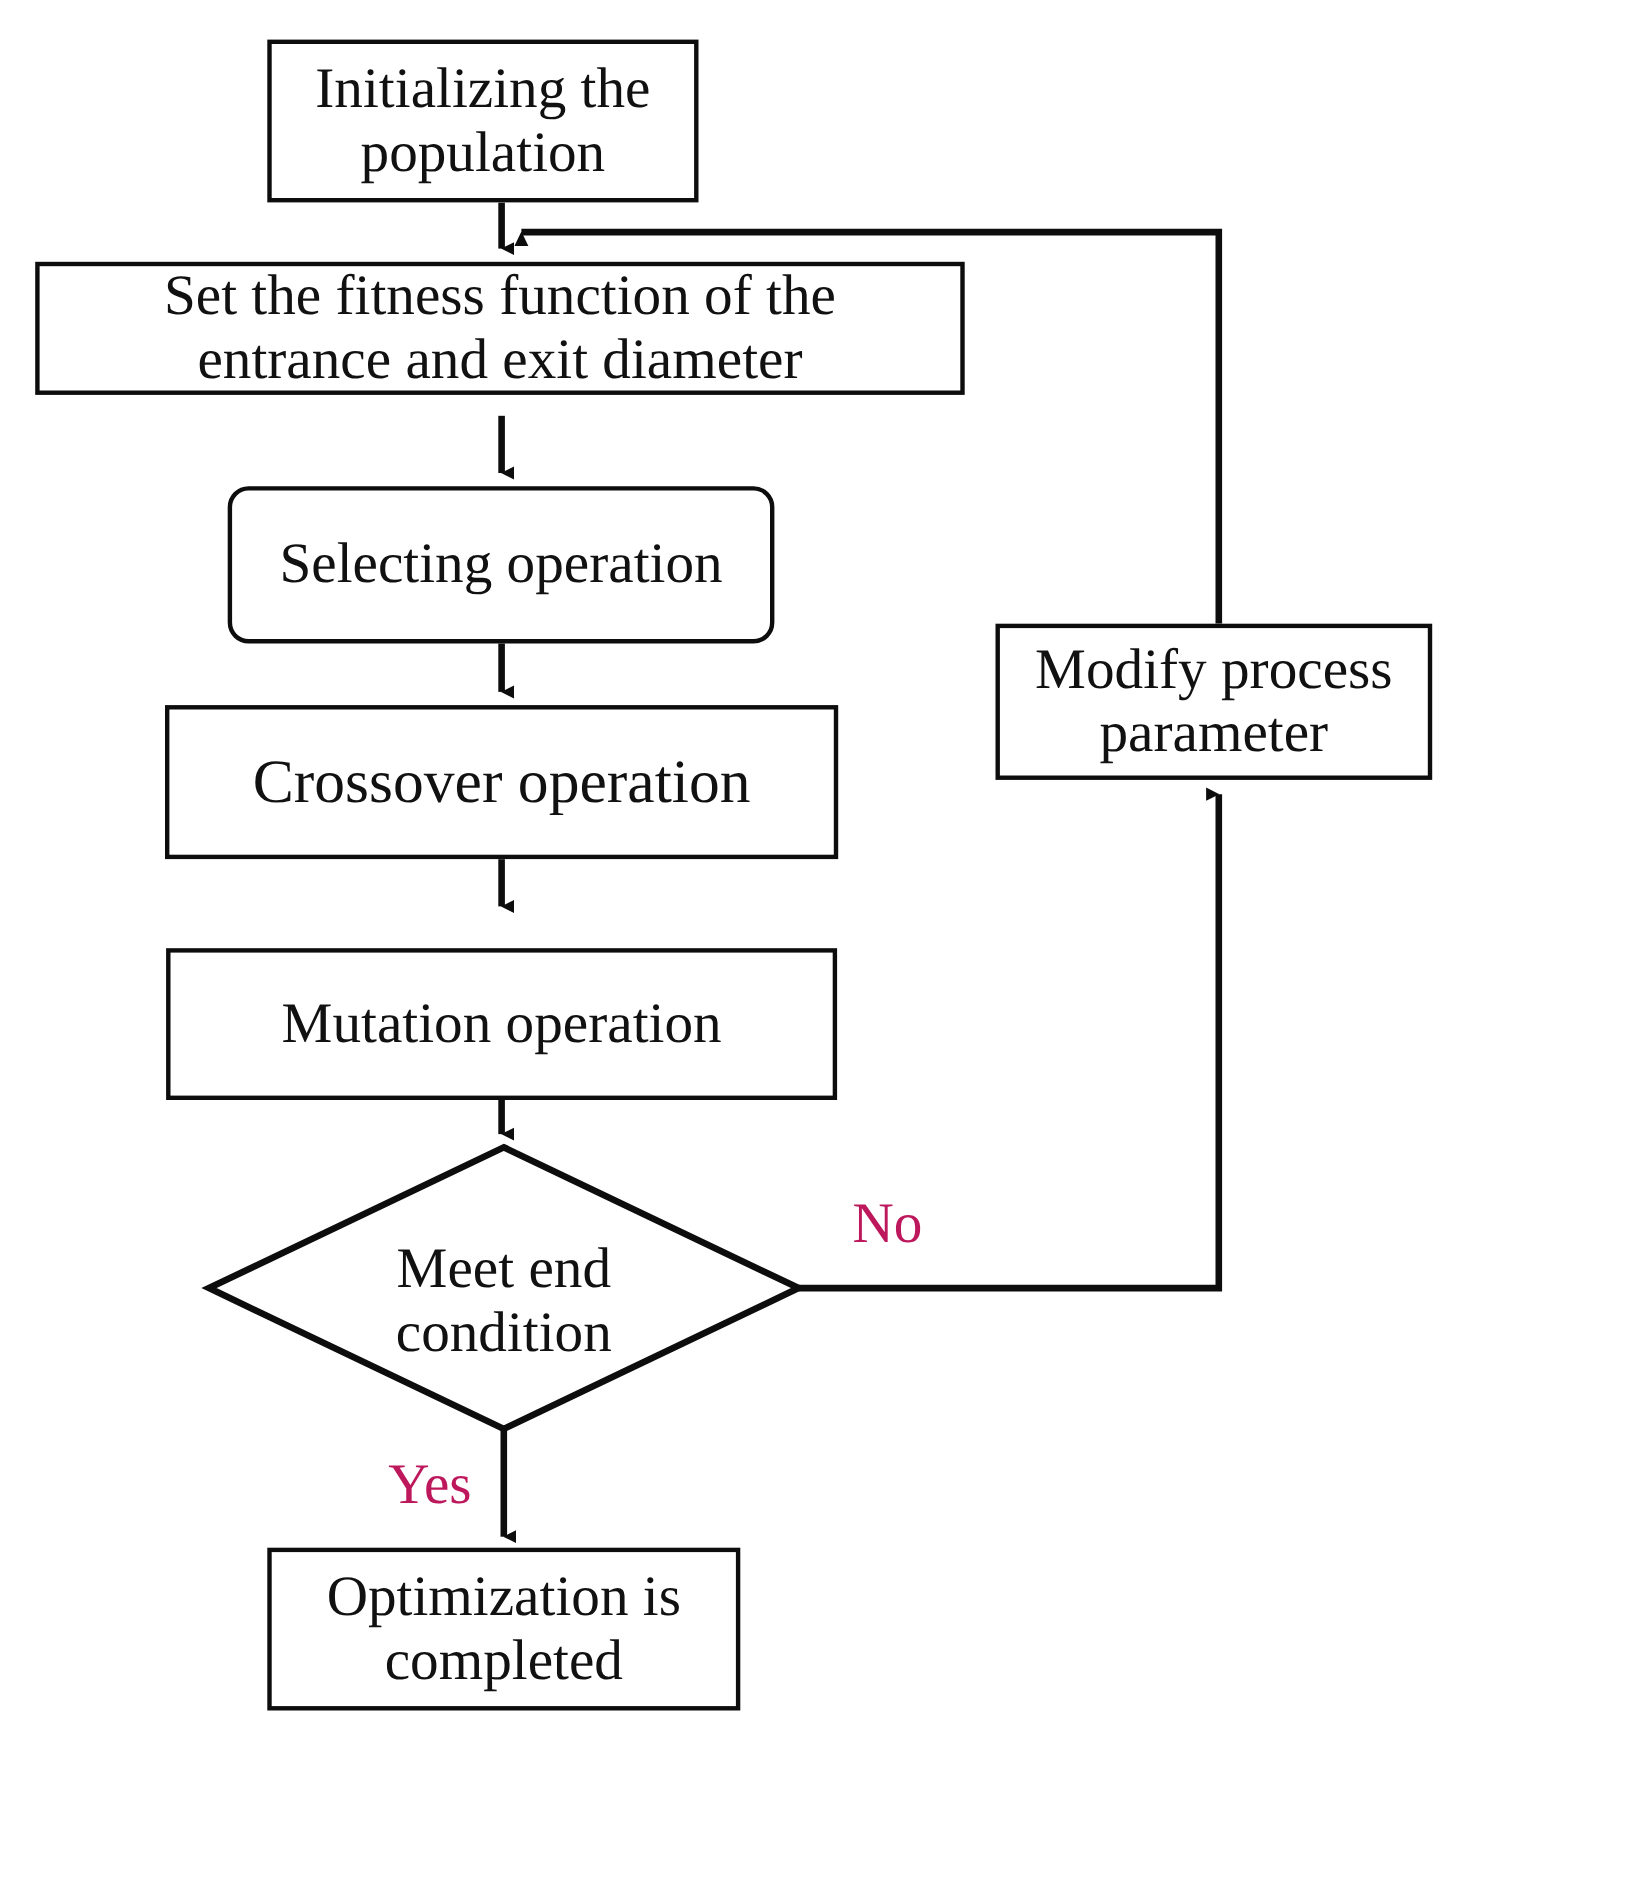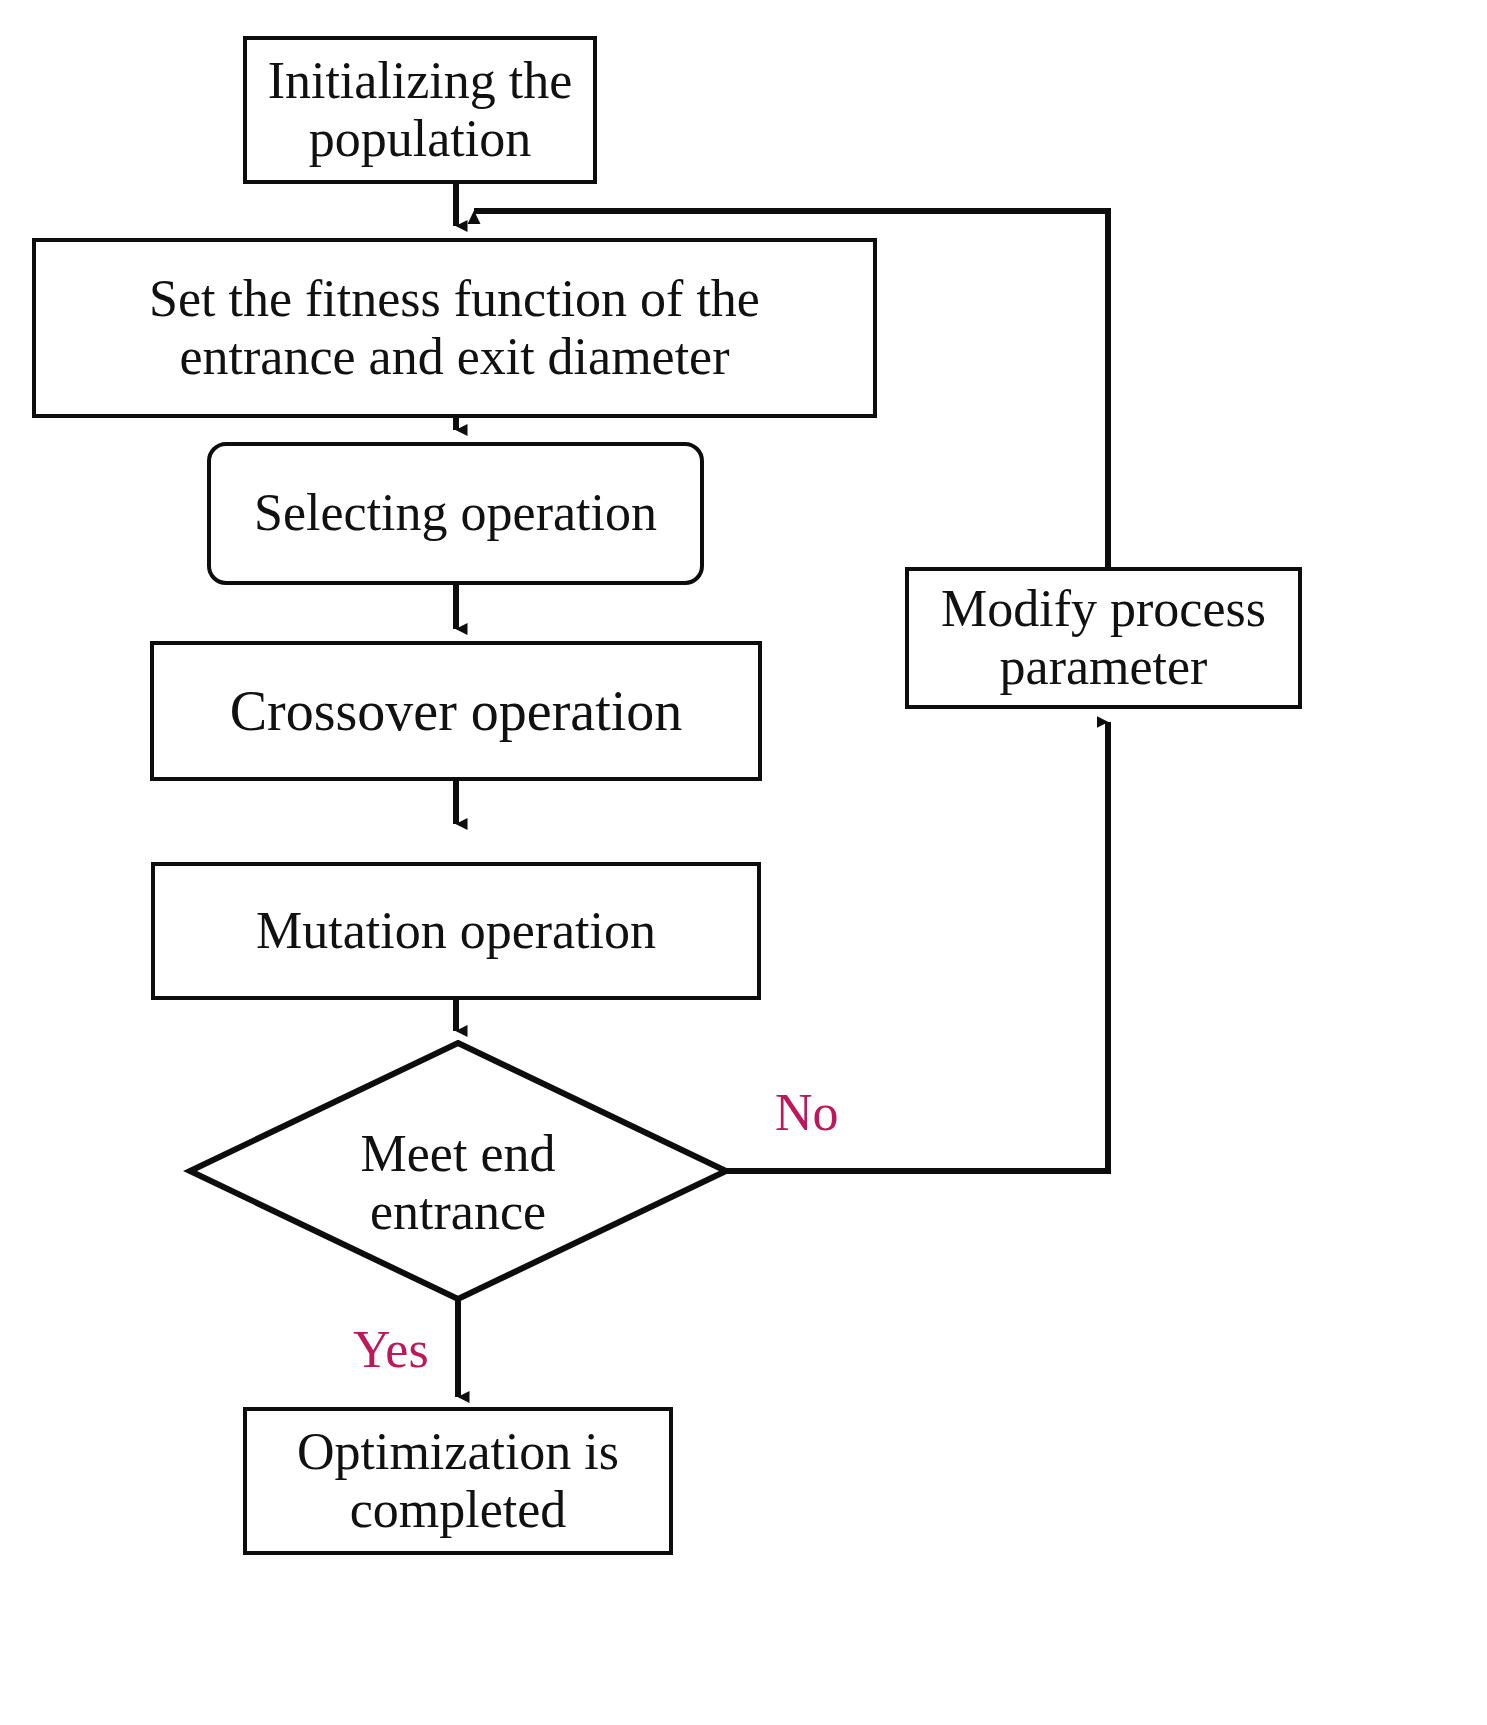--- a/index.html
+++ b/index.html
@@ -94,45 +94,45 @@
 
     <line x1="456" y1="974" x2="456" y2="1031" stroke="#0d0d0d" stroke-width="6" marker-end="url(#arrowDown)"></line>
 
     <path d="M726,1171 L1108,1171 L1108,722" fill="none" stroke="#0d0d0d" stroke-width="6" marker-end="url(#arrowUp)"></path>
 
     <path d="M1108,567 L1108,211 L474,211" fill="none" stroke="#0d0d0d" stroke-width="6" marker-end="url(#arrowLeft)"></path>
 
     <line x1="458" y1="1299" x2="458" y2="1397" stroke="#0d0d0d" stroke-width="6" marker-end="url(#arrowDown)"></line>
   </svg>
 
-  <div class="node-box" style="left:243px; top:36px; width:354px; height:148px; font-size:52px;">
+  <div class="node-box" style="left:243px; top:36px; width:392px; height:148px; font-size:52px;">
     <span class="node-label">Initializing the
 population</span>
   </div>
 
-  <div class="node-box" style="left:32px; top:238px; width:845px; height:180px; font-size:52px;">
+  <div class="node-box" style="left:32px; top:238px; width:845px; height:121px; font-size:52px;">
     <span class="node-label">Set the fitness function of the
 entrance and exit diameter</span>
   </div>
 
   <div class="node-box" style="left:207px; top:442px; width:497px; height:143px; font-size:52px;border-radius:19px;">
     <span class="node-label">Selecting operation</span>
   </div>
 
   <div class="node-box" style="left:150px; top:641px; width:612px; height:140px; font-size:56px;">
     <span class="node-label">Crossover operation</span>
   </div>
 
   <div class="node-box" style="left:151px; top:836px; width:610px; height:138px; font-size:52px;margin-top:26px;">
     <span class="node-label">Mutation operation</span>
   </div>
 
   <div class="decision" style="left:190px; top:1043px; width:536px; height:256px; font-size:52px;">
     <span class="node-label">Meet end
-entrance</span>
+condition</span>
   </div>
 
   <div class="node-box" style="left:905px; top:567px; width:397px; height:142px; font-size:52px;">
     <span class="node-label">Modify process
 parameter</span>
   </div>
 
   <div class="node-box" style="left:243px; top:1407px; width:430px; height:148px; font-size:52px;">
     <span class="node-label">Optimization is
 completed</span>

